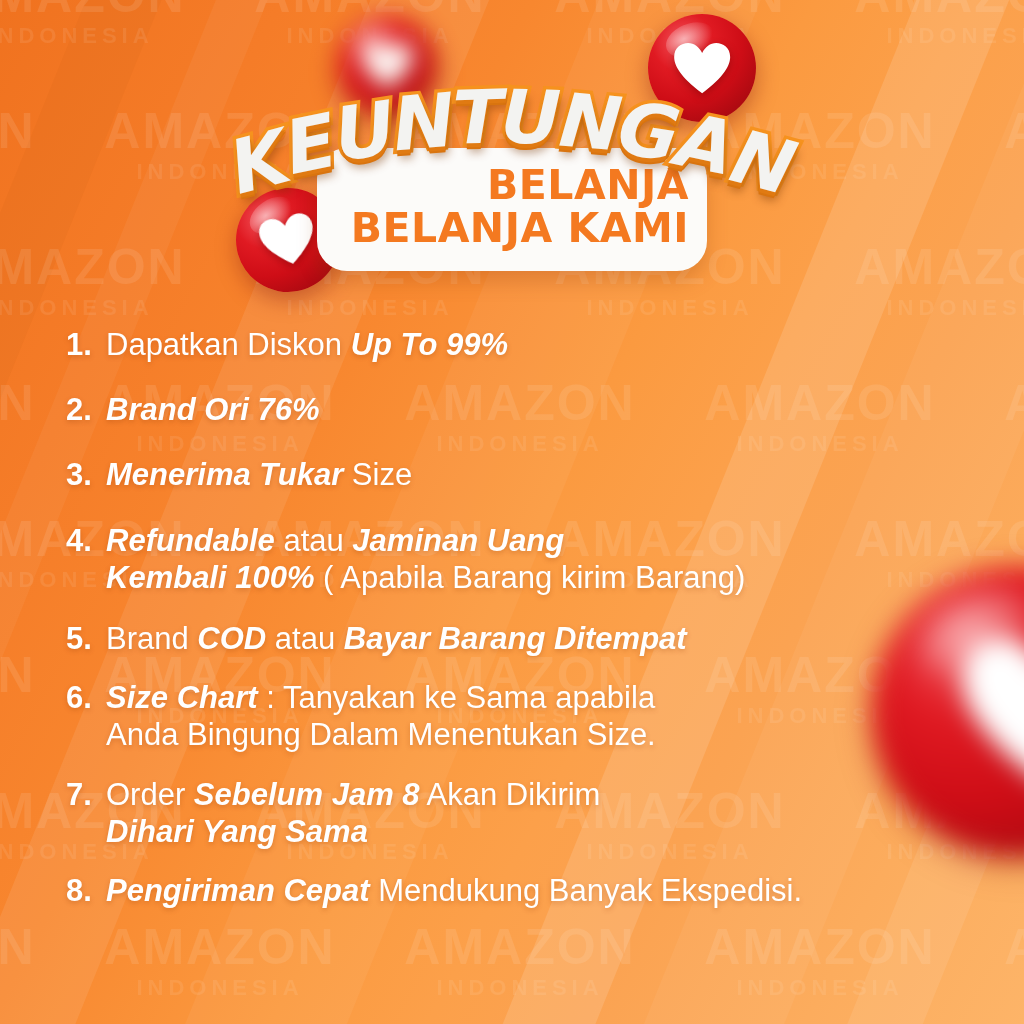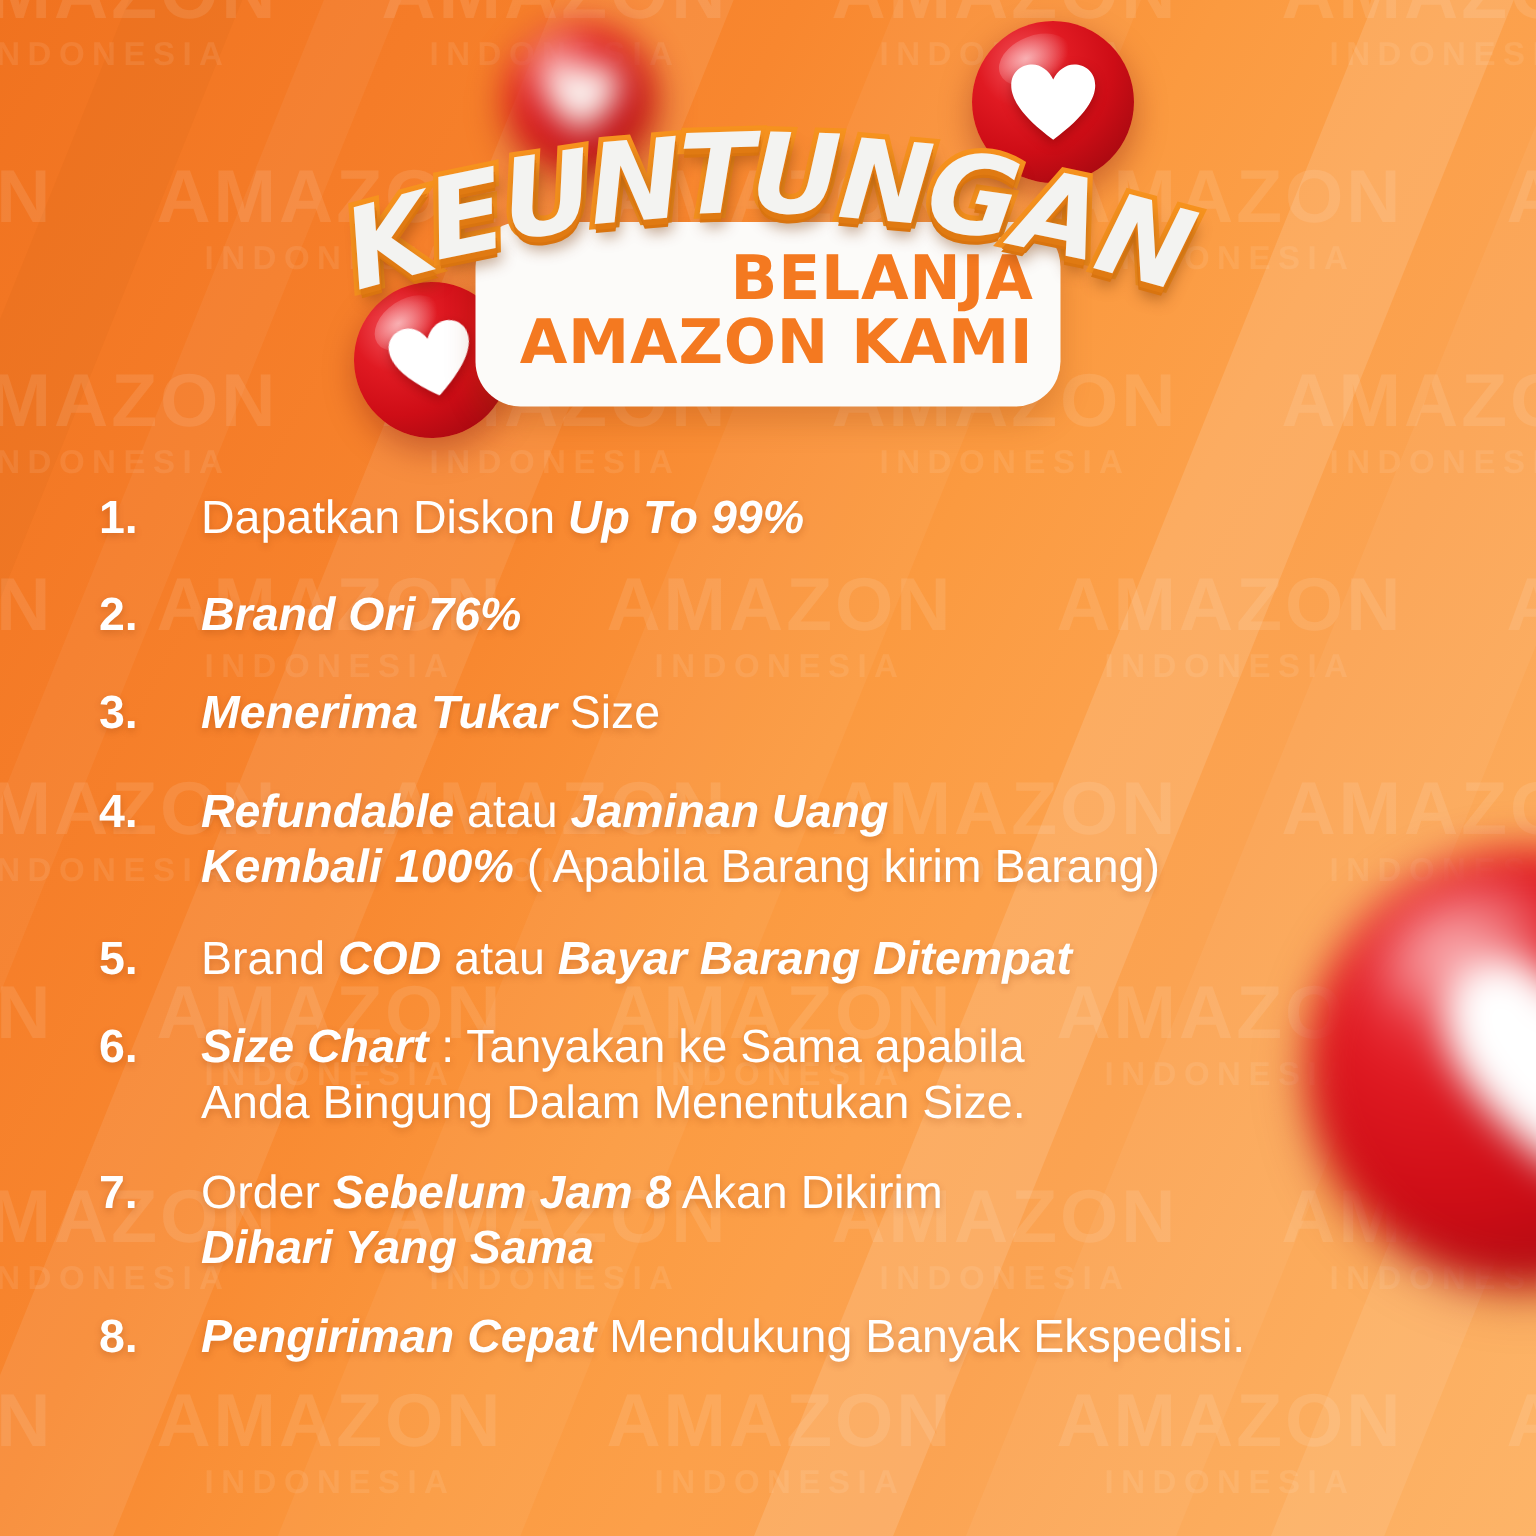--- a/index.html
+++ b/index.html
@@ -90,21 +90,21 @@
 
   
   #list{position:absolute;left:0;top:326px;width:1024px;z-index:5;}
   .row{
     display:flex;color:#FFFFFF;
     font-size:31px;line-height:1.2;
     padding:0 0 0 66px;
     text-shadow:0 2px 5px rgba(150,60,10,.30);
   }
   .num{flex:0 0 auto;width:40px;font-weight:bold;}
-  .txt{flex:1 1 auto;margin-left:28px;}
+  .txt{flex:1 1 auto;}
   .txt b{font-weight:bold;font-style:italic;}
   .cont{padding-left:106px;}
 </style>
 </head>
 <body>
 
 <div id="poster">
 
   <div class="streaks">
     <div class="streak dark" style="left:4%;  width:70px;"></div>
@@ -291,21 +291,21 @@
     <div class="heart" style="width:58%;height:58%;margin-left:18%;">
       <svg viewBox="0 0 100 90">
           <path d="M50 88 C12 60 2 40 2 26 C2 10 14 2 26 2 C36 2 45 9 50 19 C55 9 64 2 74 2 C86 2 98 10 98 26 C98 40 88 60 50 88 Z" fill="#ffffff"></path>
         </svg>
     </div>
   </div>
 
   <div id="header">
     <div id="subcard">
       <div>BELANJA</div>
-      <div>AMAZON KAMI</div>
+      <div>BELANJA KAMI</div>
     </div>
     <div id="title-arc">
         <span style="transform: rotate(-15deg); margin-bottom: 0px;">K</span>
         <span style="transform: rotate(-11.67deg); margin-bottom: 18.2px;">E</span>
         <span style="transform: rotate(-8.33deg); margin-bottom: 31.8px;">U</span>
         <span style="transform: rotate(-5deg); margin-bottom: 40.9px;">N</span>
         <span style="transform: rotate(-1.67deg); margin-bottom: 45.4px;">T</span>
         <span style="transform: rotate(1.67deg); margin-bottom: 45.4px;">U</span>
         <span style="transform: rotate(5deg); margin-bottom: 40.9px;">N</span>
         <span style="transform: rotate(8.33deg); margin-bottom: 31.8px;">G</span>

